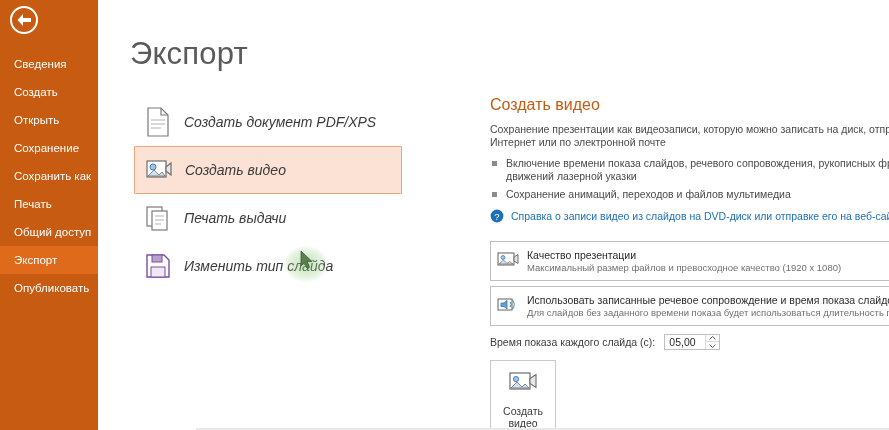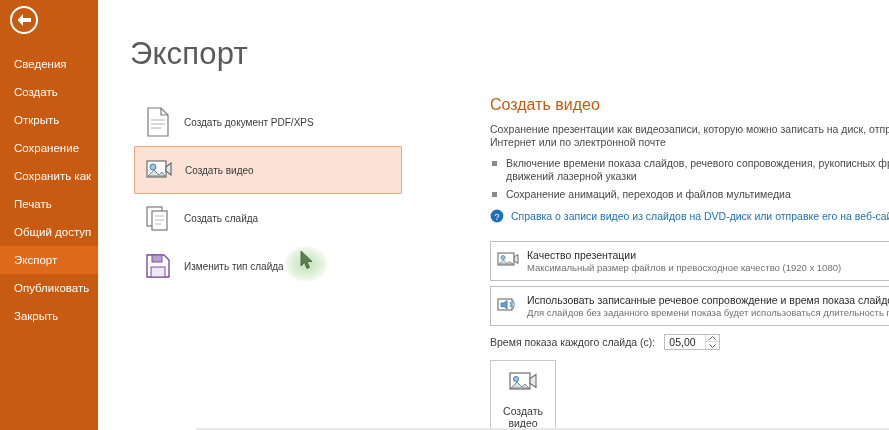--- a/index.html
+++ b/index.html
@@ -99,24 +99,25 @@
     background: #fbe2d5;
     border: 1px solid #e8a87c;
     border-radius: 1px;
   }
   .opt .oicon {
     width: 40px;
     flex: 0 0 40px;
     display: flex; align-items: center; justify-content: center;
   }
   .opt .olabel {
-    font-size: 10px;
+    font-size: 14px;
     color: #3b3b3b;
     line-height: 15px;
     padding-left: 6px;
+    font-style: italic;
   }
   .cursor-glow {
     position: absolute;
     left: 150px;
     top: 148px;
     width: 44px; height: 36px;
     border-radius: 50%;
     background: radial-gradient(ellipse at center, rgba(140,200,120,0.55) 0%, rgba(160,210,140,0.25) 55%, rgba(255,255,255,0) 75%);
     pointer-events: none;
   }
@@ -334,23 +335,20 @@
       </div>
       <div class="nav-item">
         <span>Общий доступ</span>
       </div>
       <div class="nav-item active">
         <span>Экспорт</span>
       </div>
       <div class="nav-item">
         <span>Опубликовать</span>
       </div>
-      <div class="nav-item">
-        <span>Закрыть</span>
-      </div>
       <div class="nav-sep"></div>
     </div>
   </div>
 
   <div class="main">
 
     <div class="topstrip"></div>
 
     <div class="page-title">Экспорт</div>
 
@@ -385,21 +383,21 @@
       <div class="opt">
         <div class="oicon">
           <svg width="28" height="28" viewBox="0 0 28 28">
             <rect x="3" y="3" width="15" height="19" fill="#ffffff" stroke="#7a7a7a" stroke-width="1.2"></rect>
             <rect x="8" y="7" width="15" height="19" fill="#ffffff" stroke="#7a7a7a" stroke-width="1.2"></rect>
             <line x1="11" y1="12" x2="20" y2="12" stroke="#b5b5b5" stroke-width="1"></line>
             <line x1="11" y1="16" x2="20" y2="16" stroke="#b5b5b5" stroke-width="1"></line>
             <line x1="11" y1="20" x2="17" y2="20" stroke="#b5b5b5" stroke-width="1"></line>
           </svg>
         </div>
-        <div class="olabel">Создать слайда</div>
+        <div class="olabel">Печать выдачи</div>
       </div>
 
       <div class="opt">
         <div class="oicon">
           <svg width="26" height="26" viewBox="0 0 26 26">
             <path d="M2 2 L19 2 L24 7 L24 24 L2 24 Z" fill="#ffffff" stroke="#7a4fa0" stroke-width="1.4"></path>
             <rect x="7" y="2" width="10" height="7" fill="#b79fd0" stroke="#7a4fa0" stroke-width="1"></rect>
             <rect x="6" y="14" width="14" height="10" fill="#efe8f5" stroke="#7a4fa0" stroke-width="1"></rect>
           </svg>
         </div>

